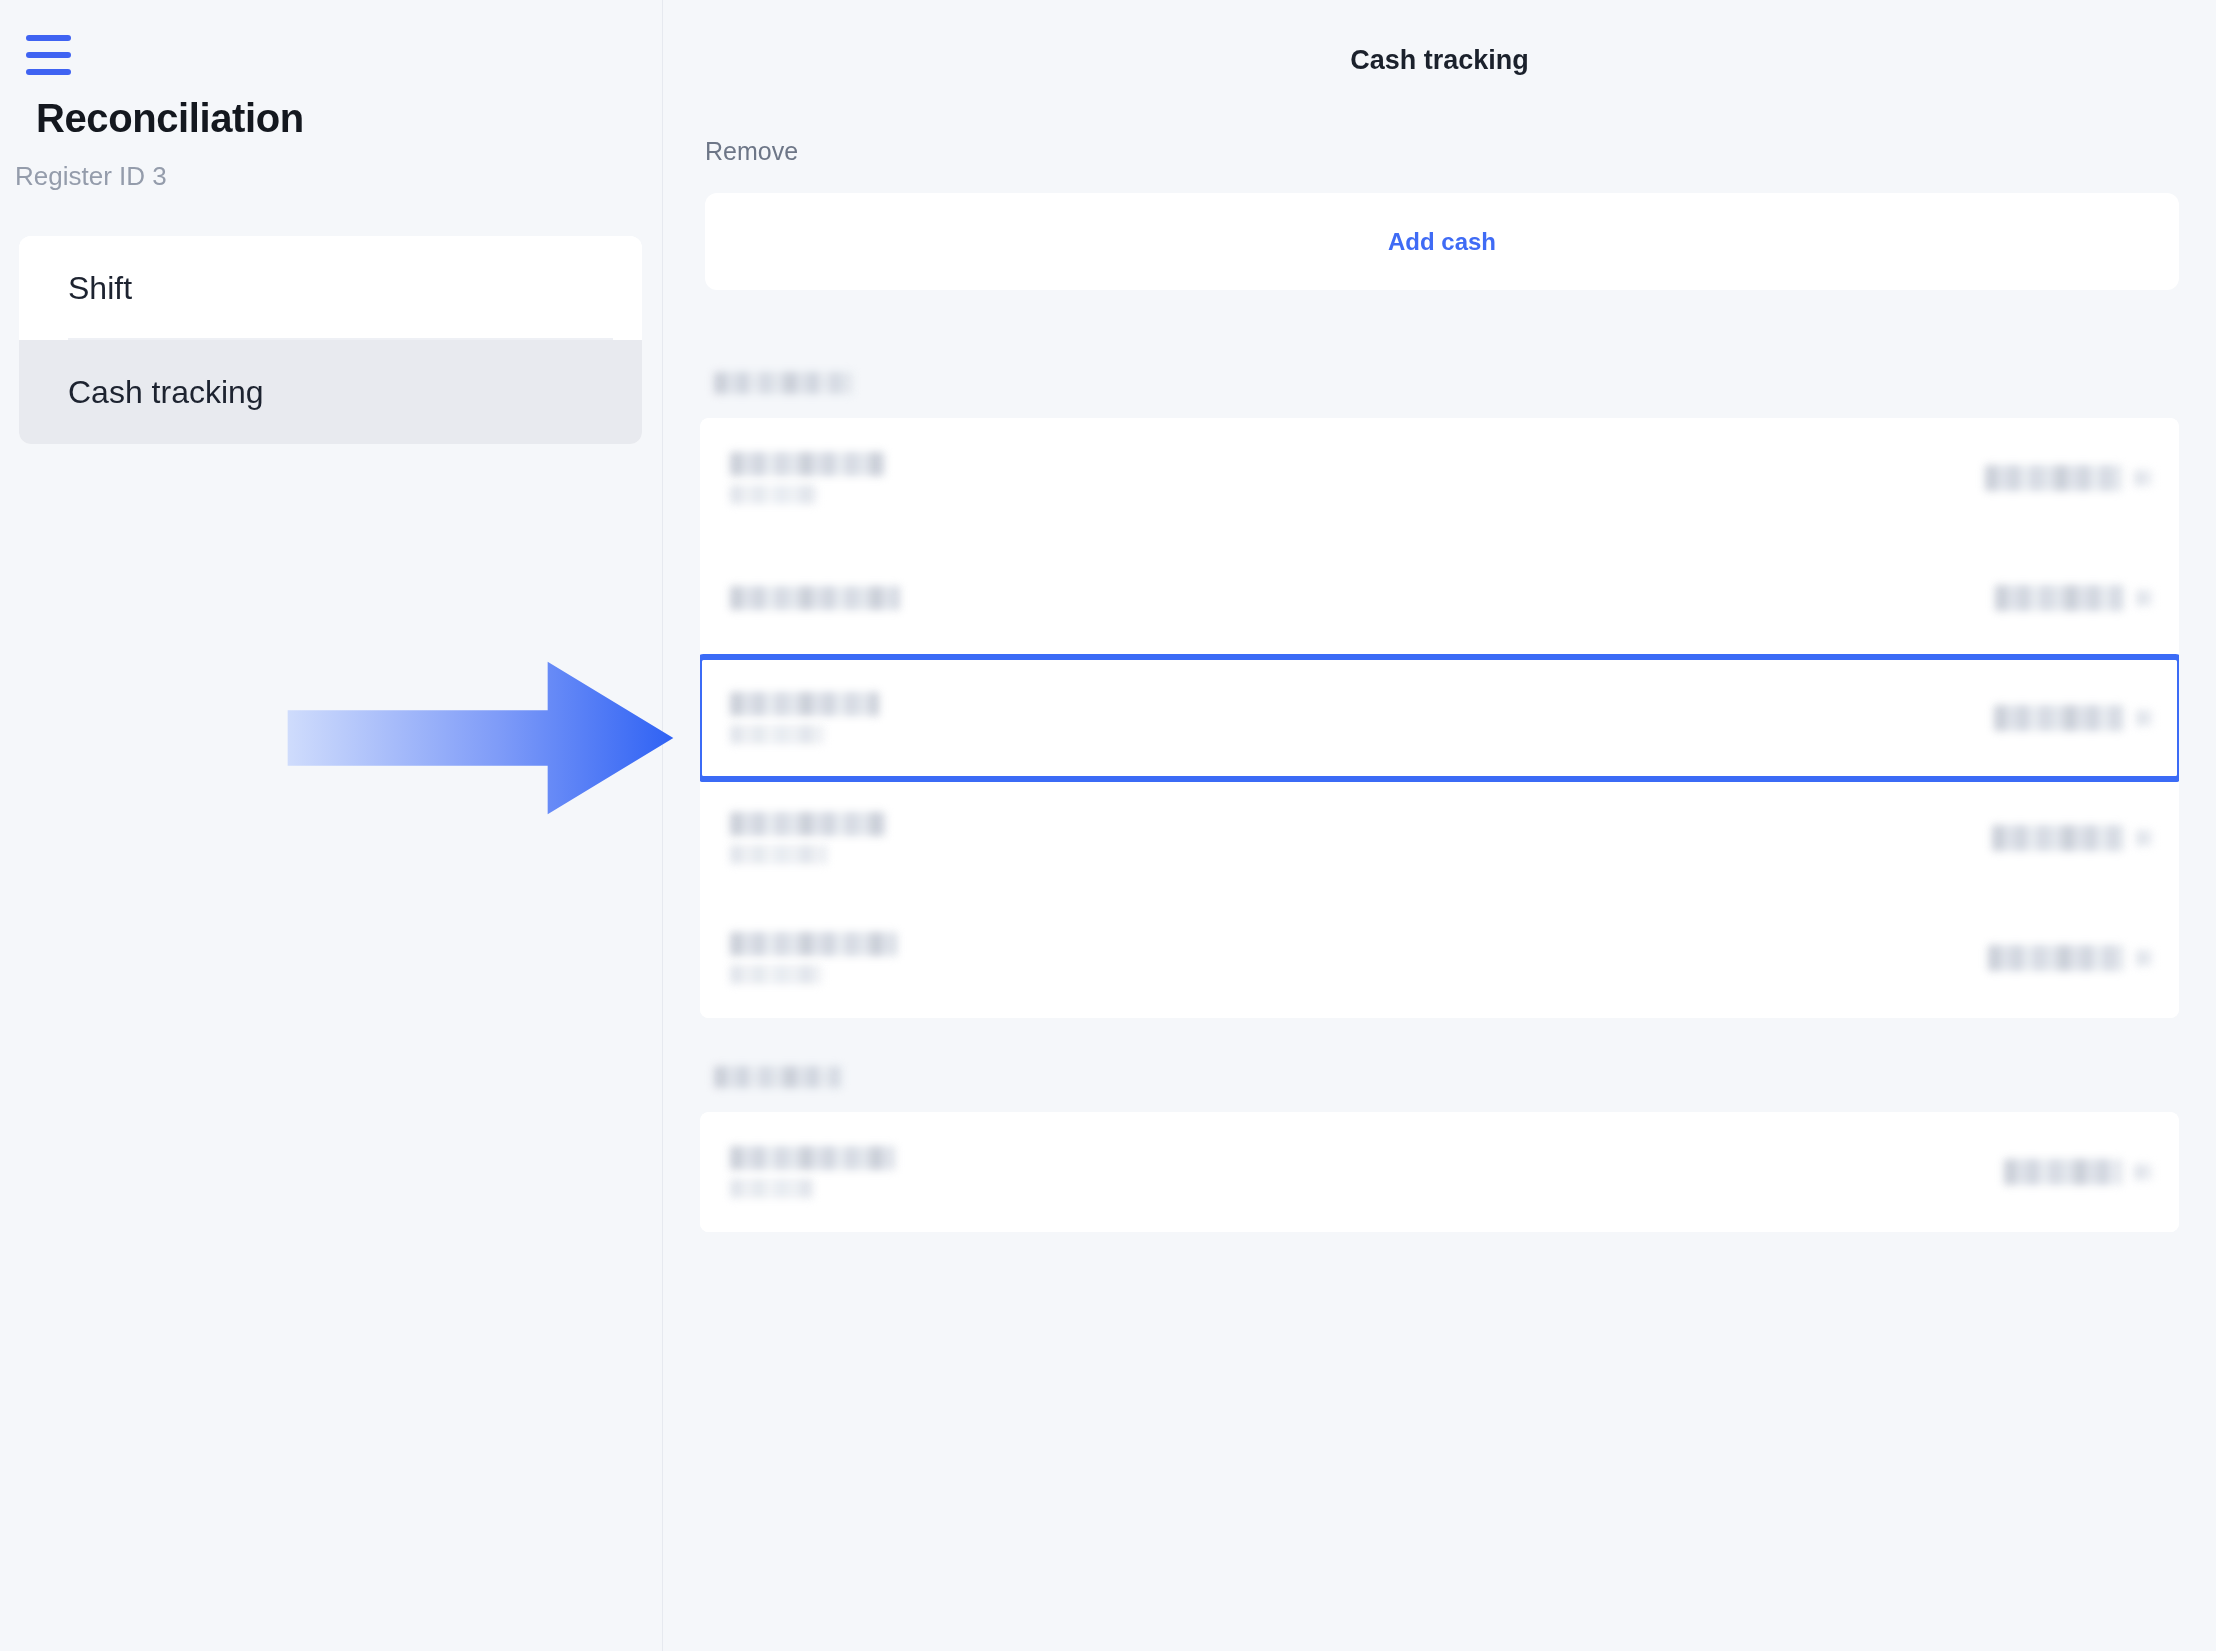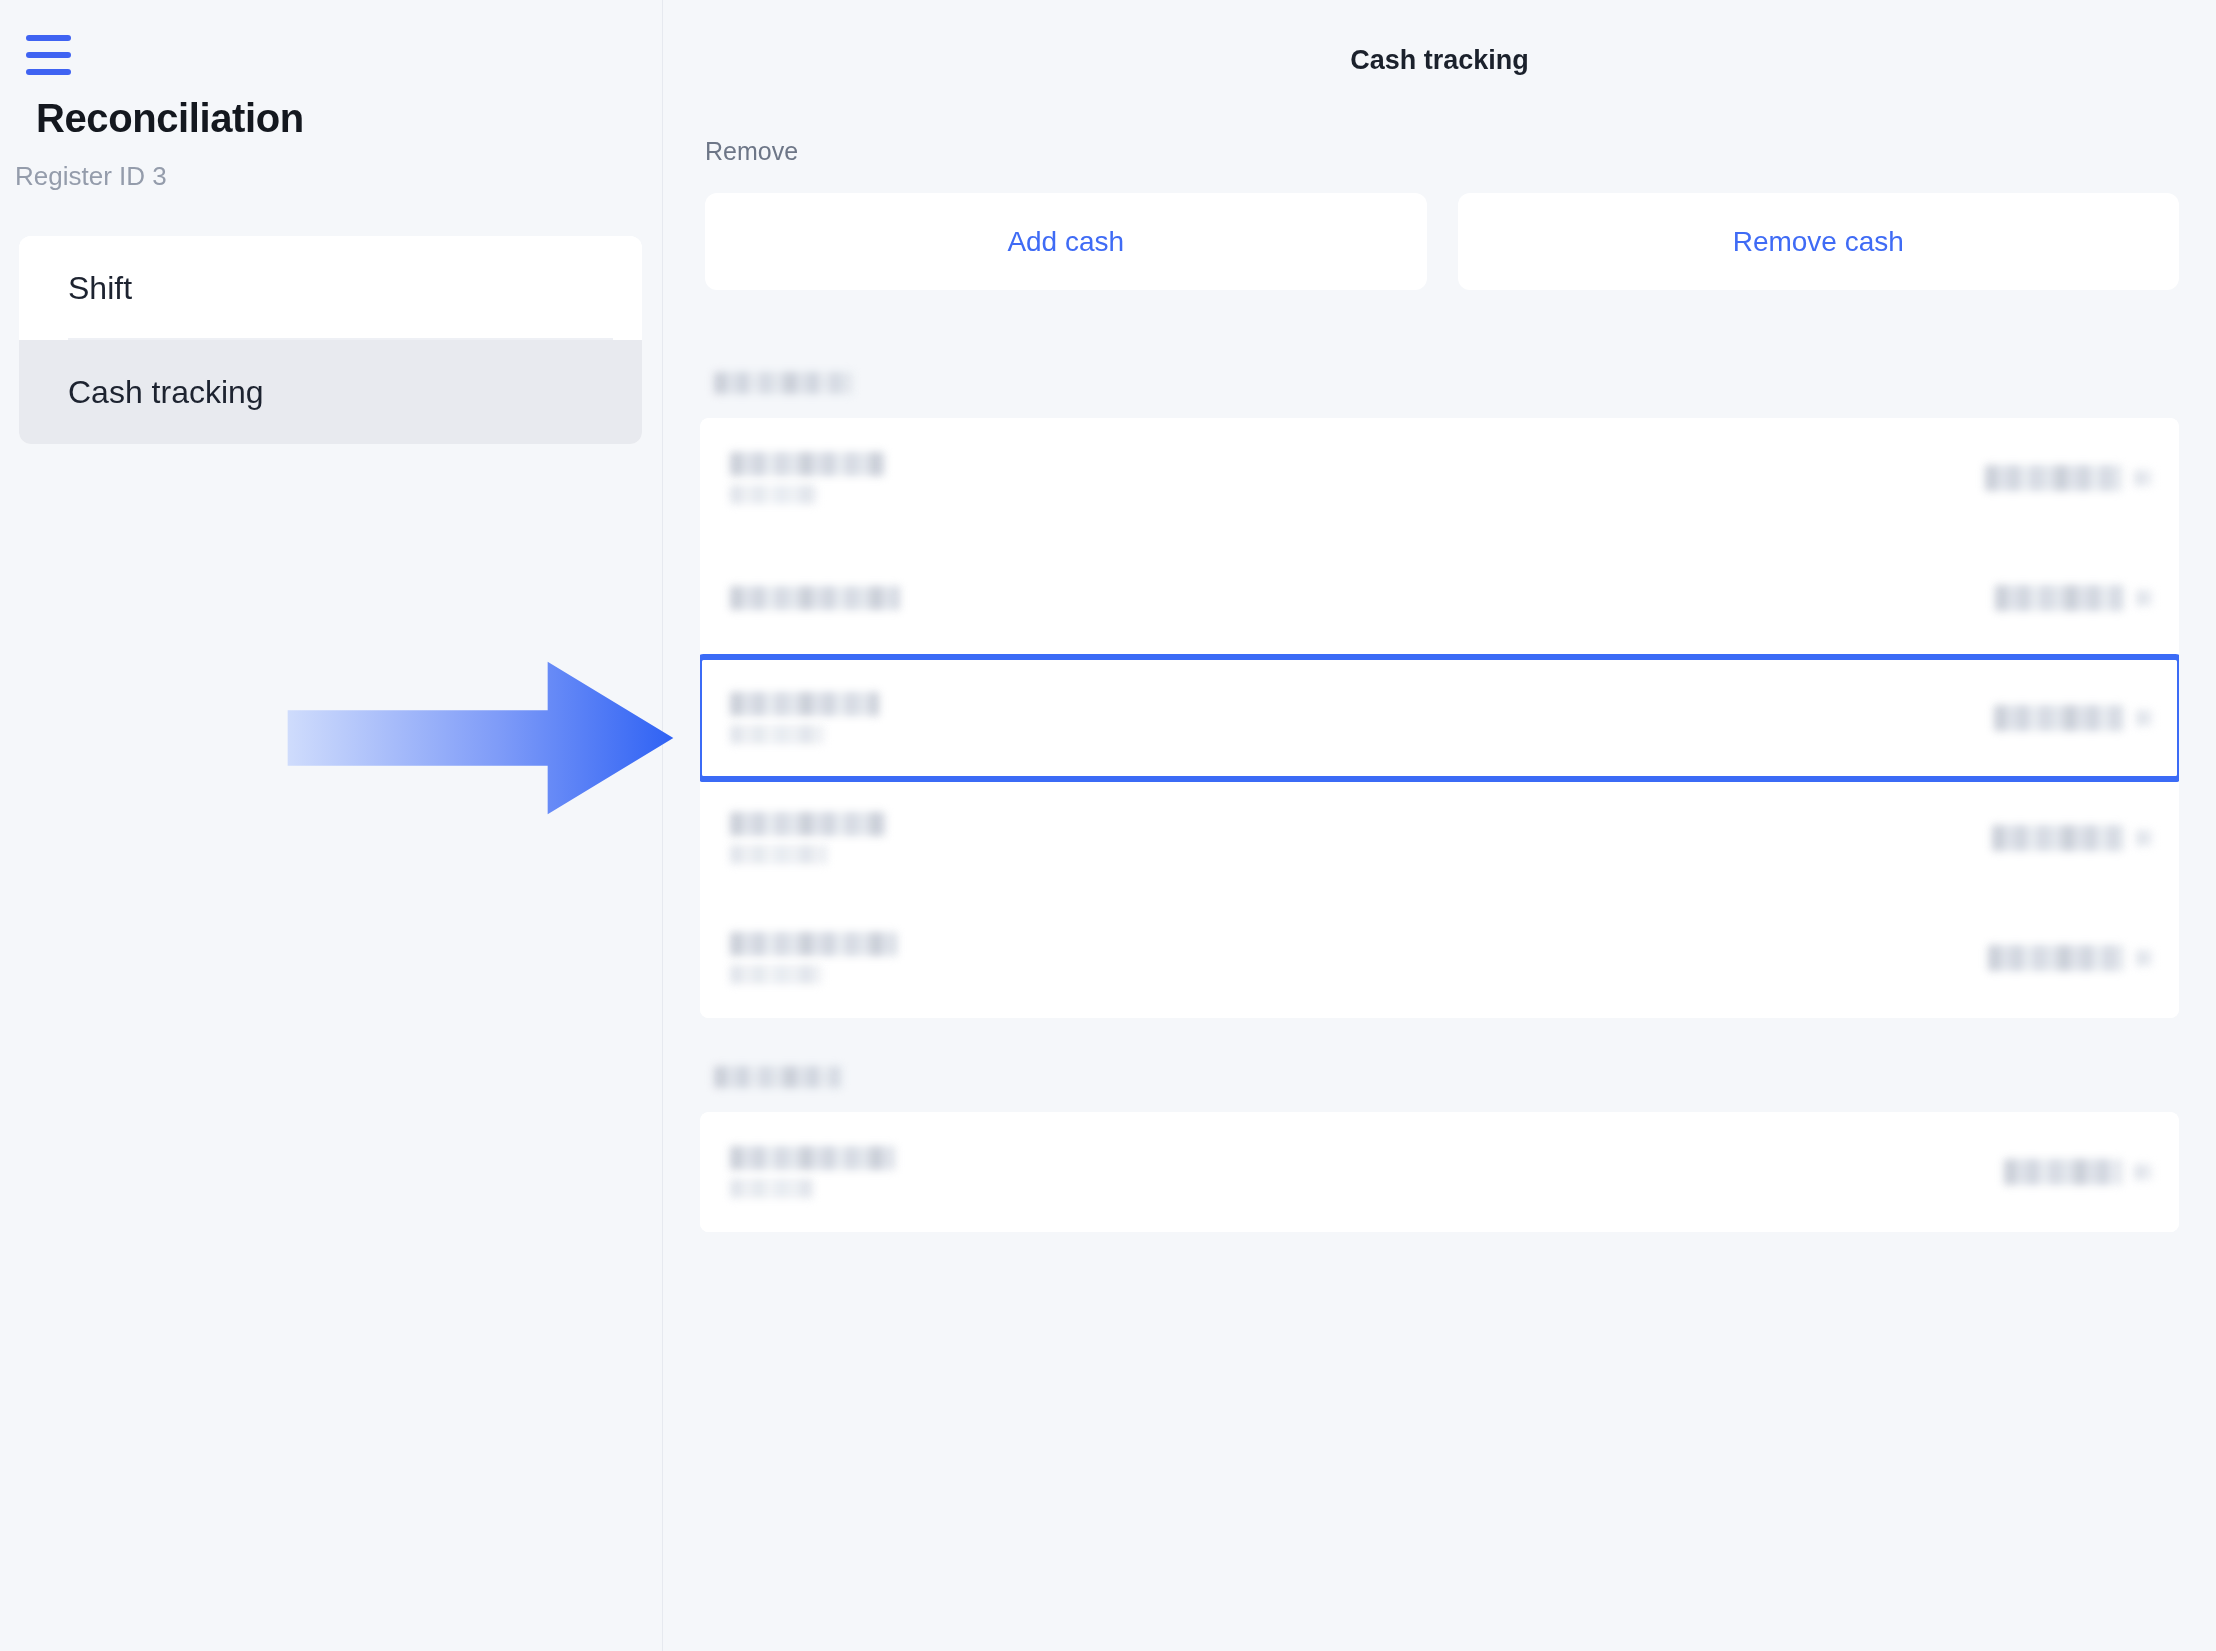--- a/index.html
+++ b/index.html
@@ -138,22 +138,22 @@
     gap: 31px;
   }
   .op-btn {
     flex: 1;
     height: 97px;
     background: #ffffff;
     border-radius: 12px;
     display: flex;
     align-items: center;
     justify-content: center;
-    font-size: 28px;
-    font-weight: normal;
+    font-size: 24px;
+    font-weight: bold;
     color: #3f6bf5;
     cursor: pointer;
     border: none;
     font-family: "Liberation Sans", sans-serif;
   }
 
   
   .list-wrap {
     position: absolute;
     left: 37px;
@@ -255,21 +255,20 @@
   </aside>
 
   <main class="main">
 
     <div class="main-title">Cash tracking</div>
 
     <div class="operate-label">Remove</div>
 
     <div class="operate-row">
       <button class="op-btn">Add cash</button>
-      <button class="op-btn">Remove cash</button>
     </div>
 
     <div class="list-wrap">
 
       <div class="section-header">
         <span class="blur" style="width:139px;height:22.6px;"></span>
       </div>
 
       <div class="group-card">
 

